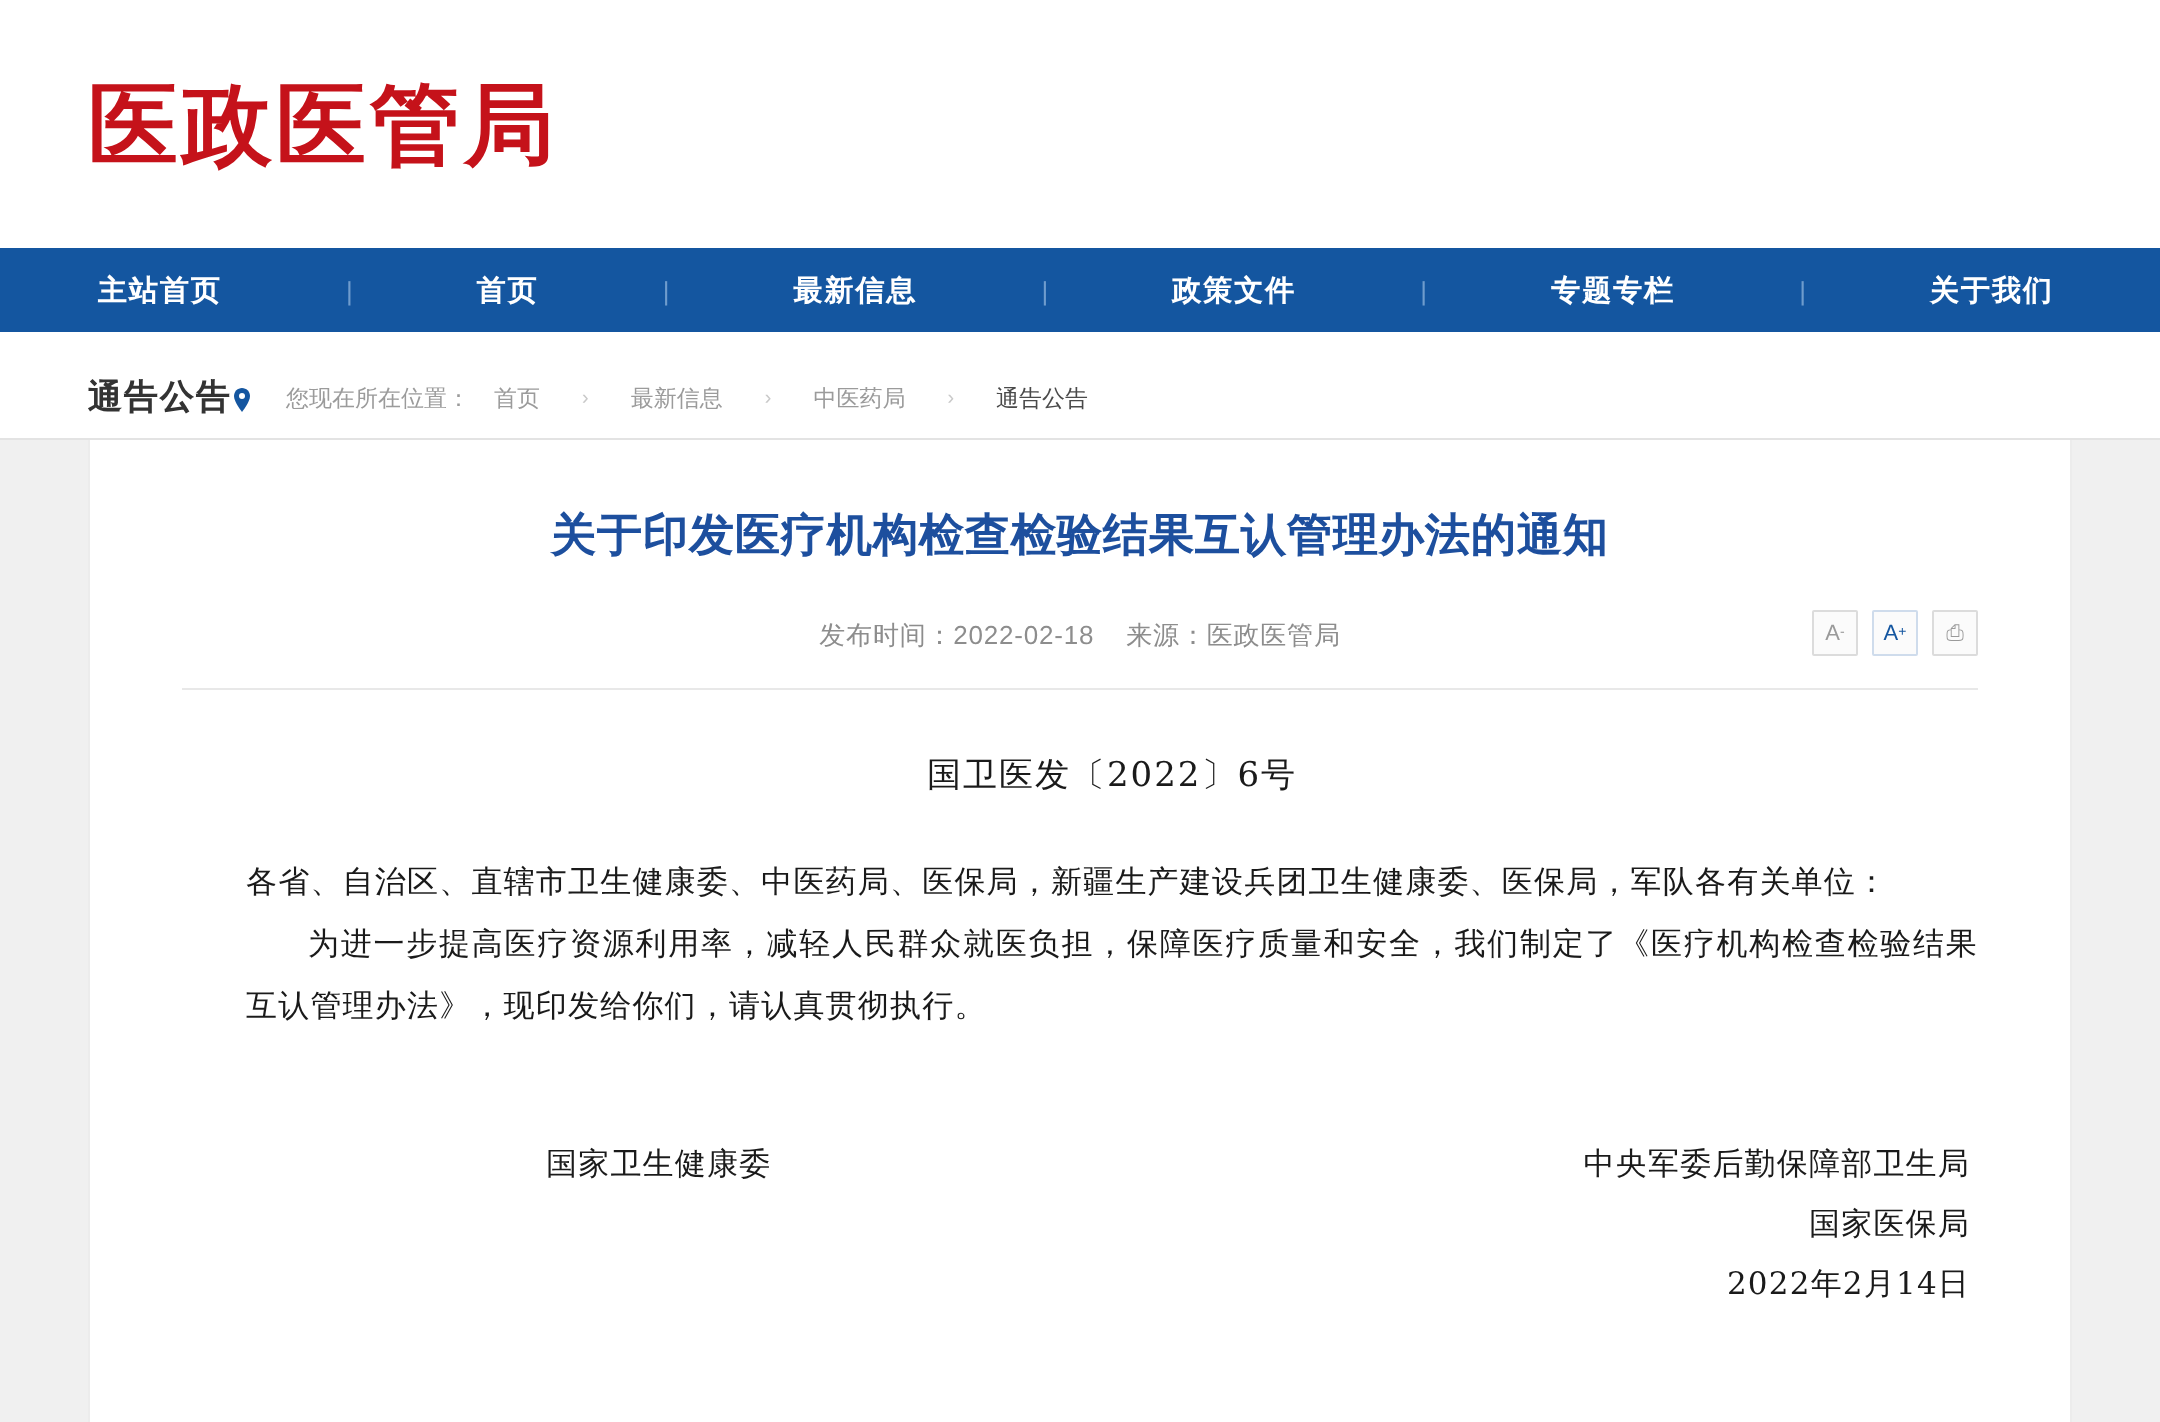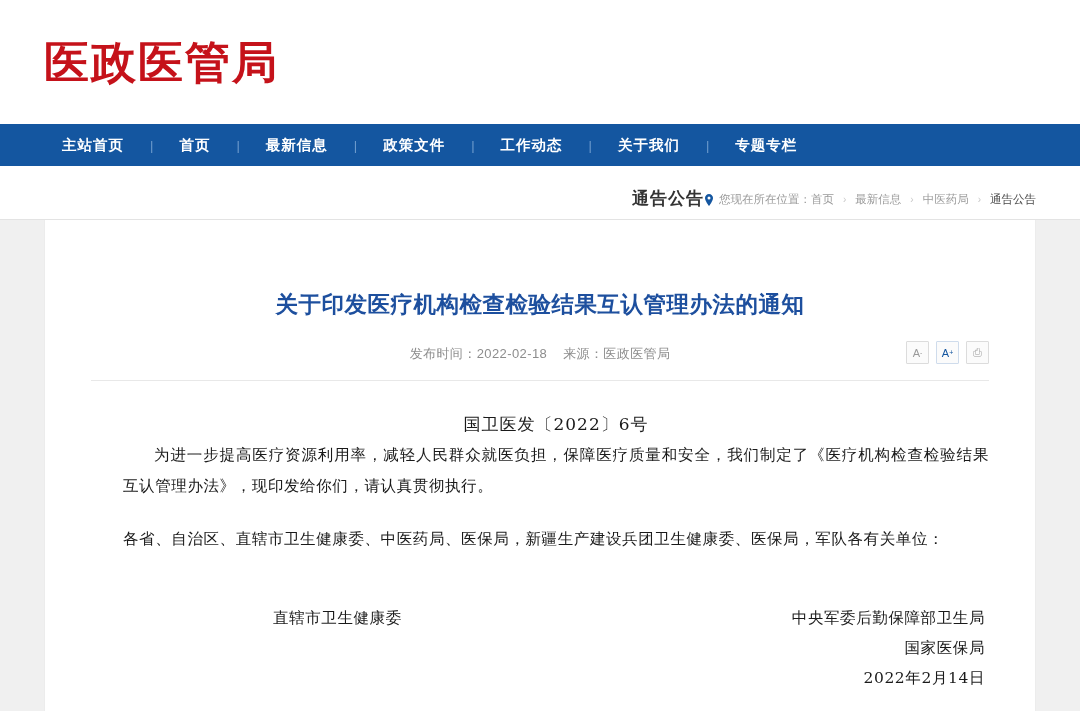--- a/index.html
+++ b/index.html
@@ -27,22 +27,23 @@
     letter-spacing: 2px;
     line-height: 1;
   }
 
   
   .navbar {
     height: 42px;
     background: #1456a0;
     display: flex;
     align-items: center;
-    padding-left: 62px;
+    padding-left: 49px;
     color: #ffffff;
+    gap: 36px;
   }
   .nav-item {
     font-size: 14.5px;
     font-weight: bold;
     color: #ffffff;
     letter-spacing: 1px;
     white-space: nowrap;
     cursor: pointer;
   }
   .nav-sep {
@@ -52,35 +53,36 @@
     user-select: none;
   }
 
   
   .section-row {
     height: 54px;
     display: flex;
     align-items: flex-end;
     padding: 0 44px 0 44px;
     border-bottom: 1px solid #e3e3e3;
-    justify-content: flex-end;
+    justify-content: flex-start;
   }
   .section-title {
     font-size: 17px;
     font-weight: bold;
     color: #333333;
     letter-spacing: 1px;
     padding-bottom: 9px;
   }
   .breadcrumb {
     display: flex;
     align-items: center;
     padding-bottom: 12px;
     font-size: 11.5px;
     color: #9b9b9b;
+    gap: 12px;
   }
   .pin-icon { margin-right: 5px; display: inline-flex; }
   .bc-label { color: #9b9b9b; }
   .bc-link { color: #9b9b9b; cursor: pointer; }
   .bc-arrow { color: #c9c9c9; padding: 0 9px; font-size: 10px; }
   .bc-current { color: #4a4a4a; }
 
   
   .stage {
     background: #f0f0f0;
@@ -100,21 +102,20 @@
     padding: 34px 46px 0 46px;
   }
   .doc-title {
     text-align: center;
     color: #1d4f9e;
     font-family: "DejaVu Sans", sans-serif;
     font-size: 22.5px;
     font-weight: bold;
     letter-spacing: 0.5px;
     line-height: 1.3;
-    margin-top: 36px;
   }
   .meta-row {
     margin-top: 22px;
     display: flex;
     align-items: center;
     justify-content: center;
     position: relative;
     height: 26px;
   }
   .meta-text {
@@ -194,21 +195,21 @@
 
 <div class="navbar">
   <div class="nav-item">主站首页</div>
   <div class="nav-sep">|</div>
   <div class="nav-item">首页</div>
   <div class="nav-sep">|</div>
   <div class="nav-item">最新信息</div>
   <div class="nav-sep">|</div>
   <div class="nav-item">政策文件</div>
   <div class="nav-sep">|</div>
-  <div class="nav-item">工作动态</div>
+  <div class="nav-item">专题专栏</div>
   <div class="nav-sep">|</div>
   <div class="nav-item">关于我们</div>
   <div class="nav-sep">|</div>
   <div class="nav-item">专题专栏</div>
 </div>
 
 <div class="section-row">
   <div class="section-title">通告公告</div>
   <div class="breadcrumb">
     <span class="pin-icon">
@@ -249,26 +250,26 @@
         <div class="tool-btn">
           <span>⎙</span>
         </div>
       </div>
     </div>
 
     <div class="rule"></div>
 
     <div class="doc-body">
       <div class="doc-number">国卫医发〔2022〕6号</div>
+      <div class="para">各省、自治区、直辖市卫生健康委、中医药局、医保局，新疆生产建设兵团卫生健康委、医保局，军队各有关单位：</div>
       <div class="para indent">为进一步提高医疗资源利用率，减轻人民群众就医负担，保障医疗质量和安全，我们制定了《医疗机构检查检验结果互认管理办法》，现印发给你们，请认真贯彻执行。</div>
-      <div class="para">各省、自治区、直辖市卫生健康委、中医药局、医保局，新疆生产建设兵团卫生健康委、医保局，军队各有关单位：</div>
 
       <div class="signature">
         <div class="sig-col sig-left">
-          <div>直辖市卫生健康委</div>
+          <div>国家卫生健康委</div>
         </div>
         <div class="sig-col sig-right">
           <div>中央军委后勤保障部卫生局</div>
           <div>国家医保局</div>
           <div class="sig-date">2022年2月14日</div>
         </div>
       </div>
     </div>
 
   </div>

